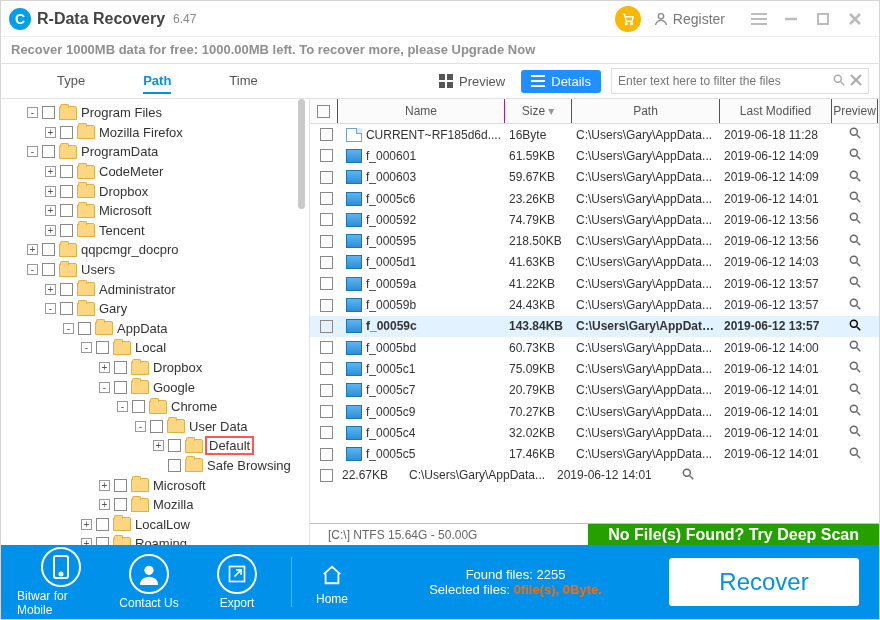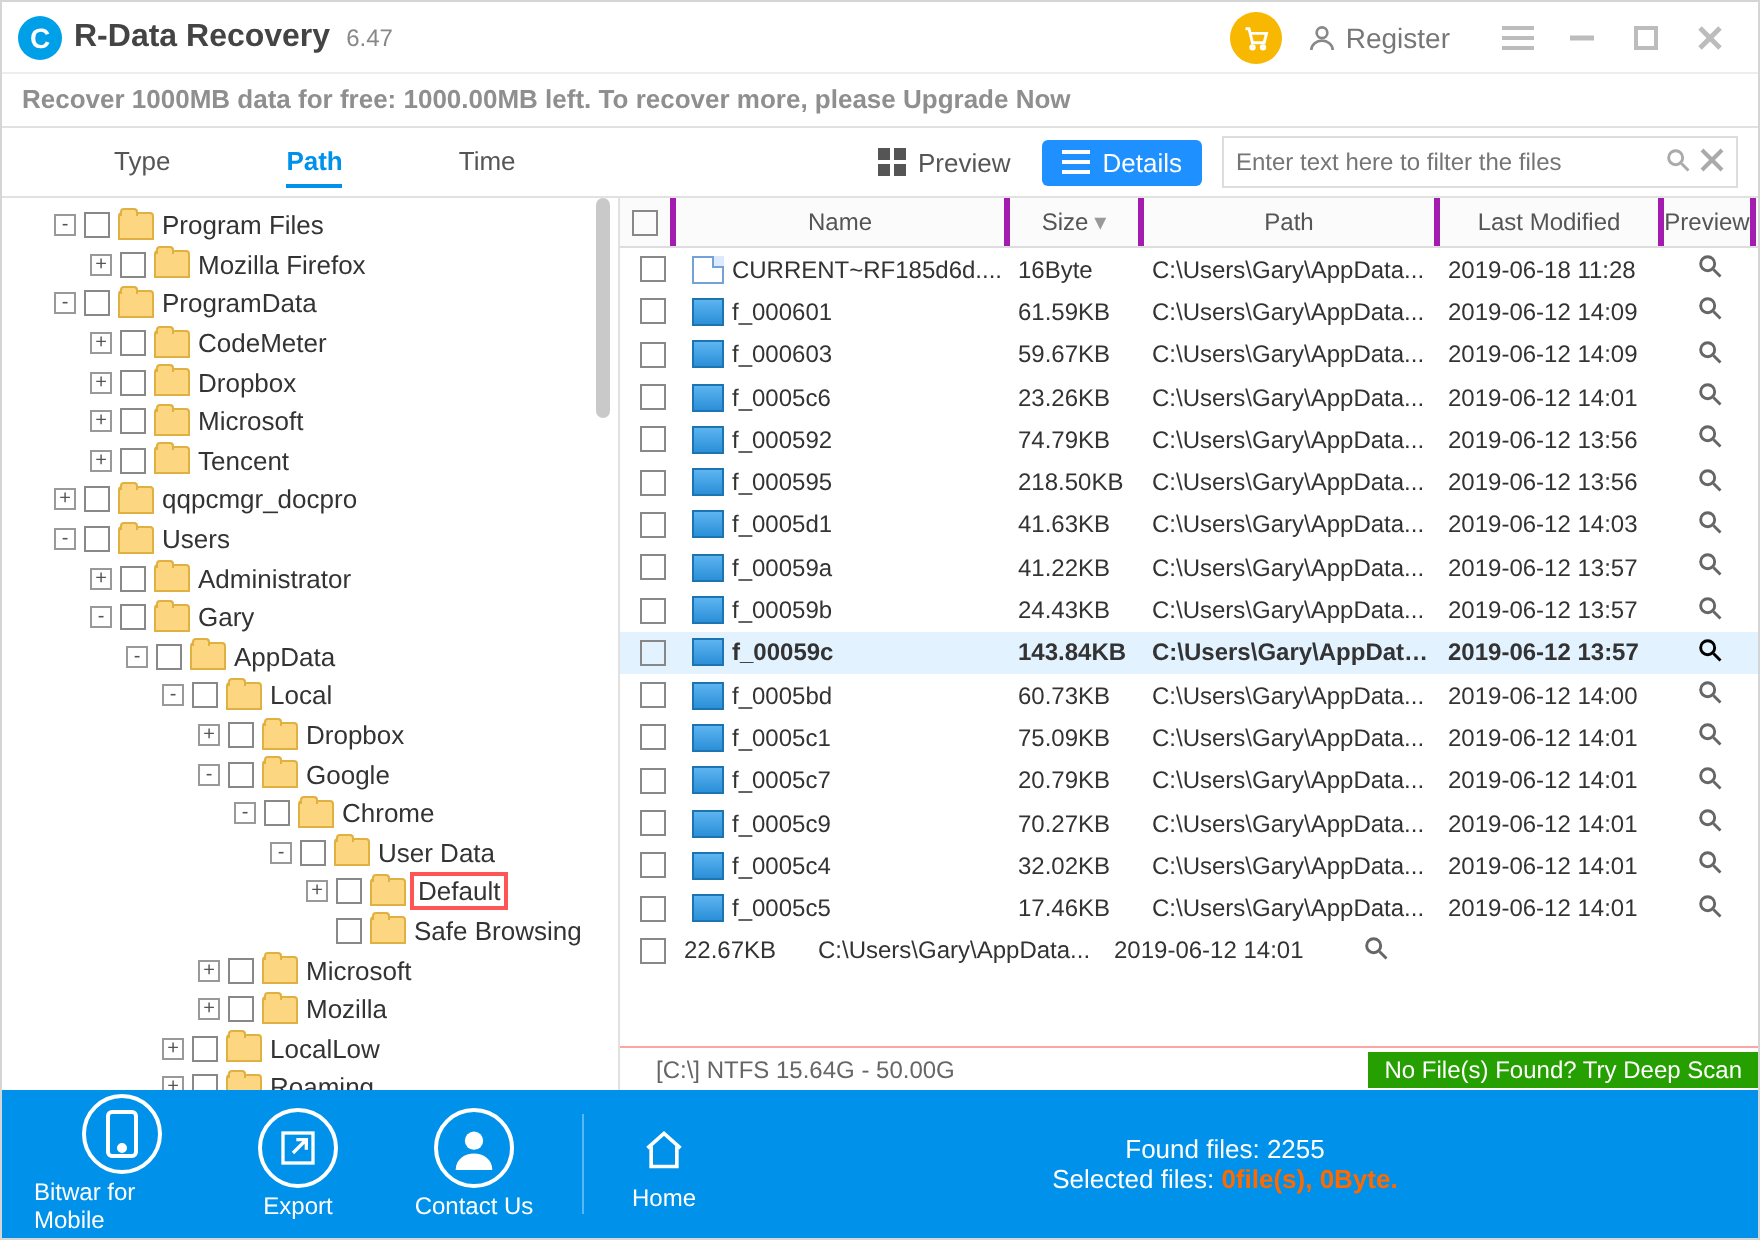--- a/index.html
+++ b/index.html
@@ -37,41 +37,41 @@
   .node .exp{width:11px;height:11px;border:1px solid #999;background:#fff;color:#555;font-size:10px;line-height:9px;text-align:center;margin-right:4px;cursor:pointer;}
   .node .sp{width:15px;display:inline-block;}
   .node .chk{width:13px;height:13px;border:1px solid #888;margin-right:4px;}
   .node .fld{width:18px;height:14px;background:#fcd681;border:1px solid #e0b040;border-radius:2px 2px 0 0;position:relative;margin-right:4px;}
   .node .fld:before{content:"";position:absolute;top:-3px;left:0;width:7px;height:3px;background:#fcd681;border:1px solid #e0b040;border-bottom:none;border-radius:2px 2px 0 0;}
   .node span.lbl{}
   .node.hl .lbl{outline:2px solid #ff5555;padding:0 2px;}
   
   .list{flex:1;display:flex;flex-direction:column;min-height:0;}
   .list-head{display:flex;height:25px;border-bottom:1px solid #ddd;background:#fbfbfb;font-size:12px;color:#555;}
-  .list-head .c{border-right:3px solid #a21caf;display:flex;align-items:center;justify-content:center;position:relative;}
+  .list-head .c{border-right:1px solid #a21caf;display:flex;align-items:center;justify-content:center;position:relative;}
   .list-head .c.name{justify-content:center;}
   .col-chk{width:28px;}
   .col-name{width:167px;}
   .col-size{width:67px;}
   .col-path{width:148px;}
   .col-mod{width:112px;}
   .col-prev{width:46px;}
   .list-body{flex:1;overflow:hidden;}
   .row{display:flex;height:21.3px;align-items:center;font-size:12px;color:#333;border-bottom:0px;}
   .row.sel{background:#e3f2ff;font-weight:600;}
   .row .c{overflow:hidden;white-space:nowrap;text-overflow:ellipsis;padding:0 4px;}
   .row .chk{width:13px;height:13px;border:1px solid #888;margin-left:6px;}
   .row .ficon{width:16px;height:14px;margin:0 4px;display:inline-block;}
   .ficon.txt{background:#fff;border:1px solid #74a1d7;position:relative;}
   .ficon.txt:after{content:"";position:absolute;top:-1px;right:-1px;width:5px;height:5px;background:#dceafc;border-left:1px solid #74a1d7;border-bottom:1px solid #74a1d7;}
   .ficon.bin{background:linear-gradient(#5db4f0,#2b8fd8);border:1px solid #1d74b3;}
   .mag{color:#666;font-size:13px;text-align:center;width:100%;display:inline-block;}
   .statusbar{display:flex;align-items:center;height:22px;border-top:1px solid #fca5a5;font-size:12px;color:#666;}
   .statusbar .disk{margin-left:18px;}
-  .statusbar .deep{margin-left:auto;background:#25a000;color:#fff;font-weight:400;padding:2px 8px;font-size:12px;}
+  .statusbar .deep{margin-left:auto;background:#25a000;color:#fff;font-weight:700;padding:2px 20px;font-size:16px;}
   
   .bottom{height:74px;background:#0091ea;display:flex;align-items:center;padding:0 16px;color:#fff;}
   .bbtn{display:flex;flex-direction:column;align-items:center;justify-content:center;width:88px;font-size:12px;}
   .bbtn .circ{width:40px;height:40px;border:2px solid #fff;border-radius:50%;display:flex;align-items:center;justify-content:center;margin-bottom:2px;}
   .bbtn .icn{width:22px;height:24px;display:flex;align-items:center;justify-content:center;}
   .vdiv{width:1px;height:50px;background:rgba(255,255,255,0.35);margin:0 10px;}
   .stats{flex:1;text-align:center;font-size:13px;}
   .stats .red{color:#ff6a00;font-weight:600;}
   .recover{width:190px;height:48px;background:#fff;color:#0091ea;font-size:24px;font-weight:500;border-radius:3px;display:flex;align-items:center;justify-content:center;margin-right:4px;}
   
@@ -613,49 +613,50 @@
               <rect x="2" y="2" width="14" height="22" rx="2"></rect>
               <circle cx="9" cy="20" r="1.5" fill="#fff"></circle>
             </svg>
           </span>
         </div>
       <span>Bitwar for Mobile</span>
     </div>
     <div class="bbtn">
       <div class="circ">
           <span class="icn">
+            <svg width="22" height="22" viewBox="0 0 24 24" fill="#fff">
+              <circle cx="12" cy="8" r="5"></circle>
+              <path d="M2 24c0-6 5-9 10-9s10 3 10 9z"></path>
+            </svg>
+          </span>
+        </div>
+      <span>Contact Us</span>
+    </div>
+    <div class="bbtn">
+      <div class="circ">
+          <span class="icn">
             <svg width="20" height="20" viewBox="0 0 24 24" fill="none" stroke="#fff" stroke-width="2">
               <rect x="3" y="3" width="18" height="18"></rect>
               <path d="M9 15l8-8M17 13V7h-6"></path>
             </svg>
           </span>
         </div>
       <span>Export</span>
-    </div>
-    <div class="bbtn">
-      <div class="circ">
-          <span class="icn">
-            <svg width="22" height="22" viewBox="0 0 24 24" fill="#fff">
-              <circle cx="12" cy="8" r="5"></circle>
-              <path d="M2 24c0-6 5-9 10-9s10 3 10 9z"></path>
-            </svg>
-          </span>
-        </div>
-      <span>Contact Us</span>
     </div>
     <div class="vdiv"></div>
     <div class="bbtn" style="width:60px">
       <span class="icn" style="height:34px">
           <svg width="28" height="28" viewBox="0 0 24 24" fill="none" stroke="#fff" stroke-width="2">
             <path d="M3 11l9-8 9 8"></path>
             <path d="M5 10v11h14V10"></path>
           </svg>
         </span>
       <span>Home</span>
     </div>
     <div class="stats">
       <div>Found files: 2255</div>
       <div>
         <span>Selected files: </span><span class="red">0file(s), </span><span class="red">0Byte.</span>
       </div>
     </div>
+    <div class="recover">Recover</div>
   </div>
 </div>
 
 </body></html>

